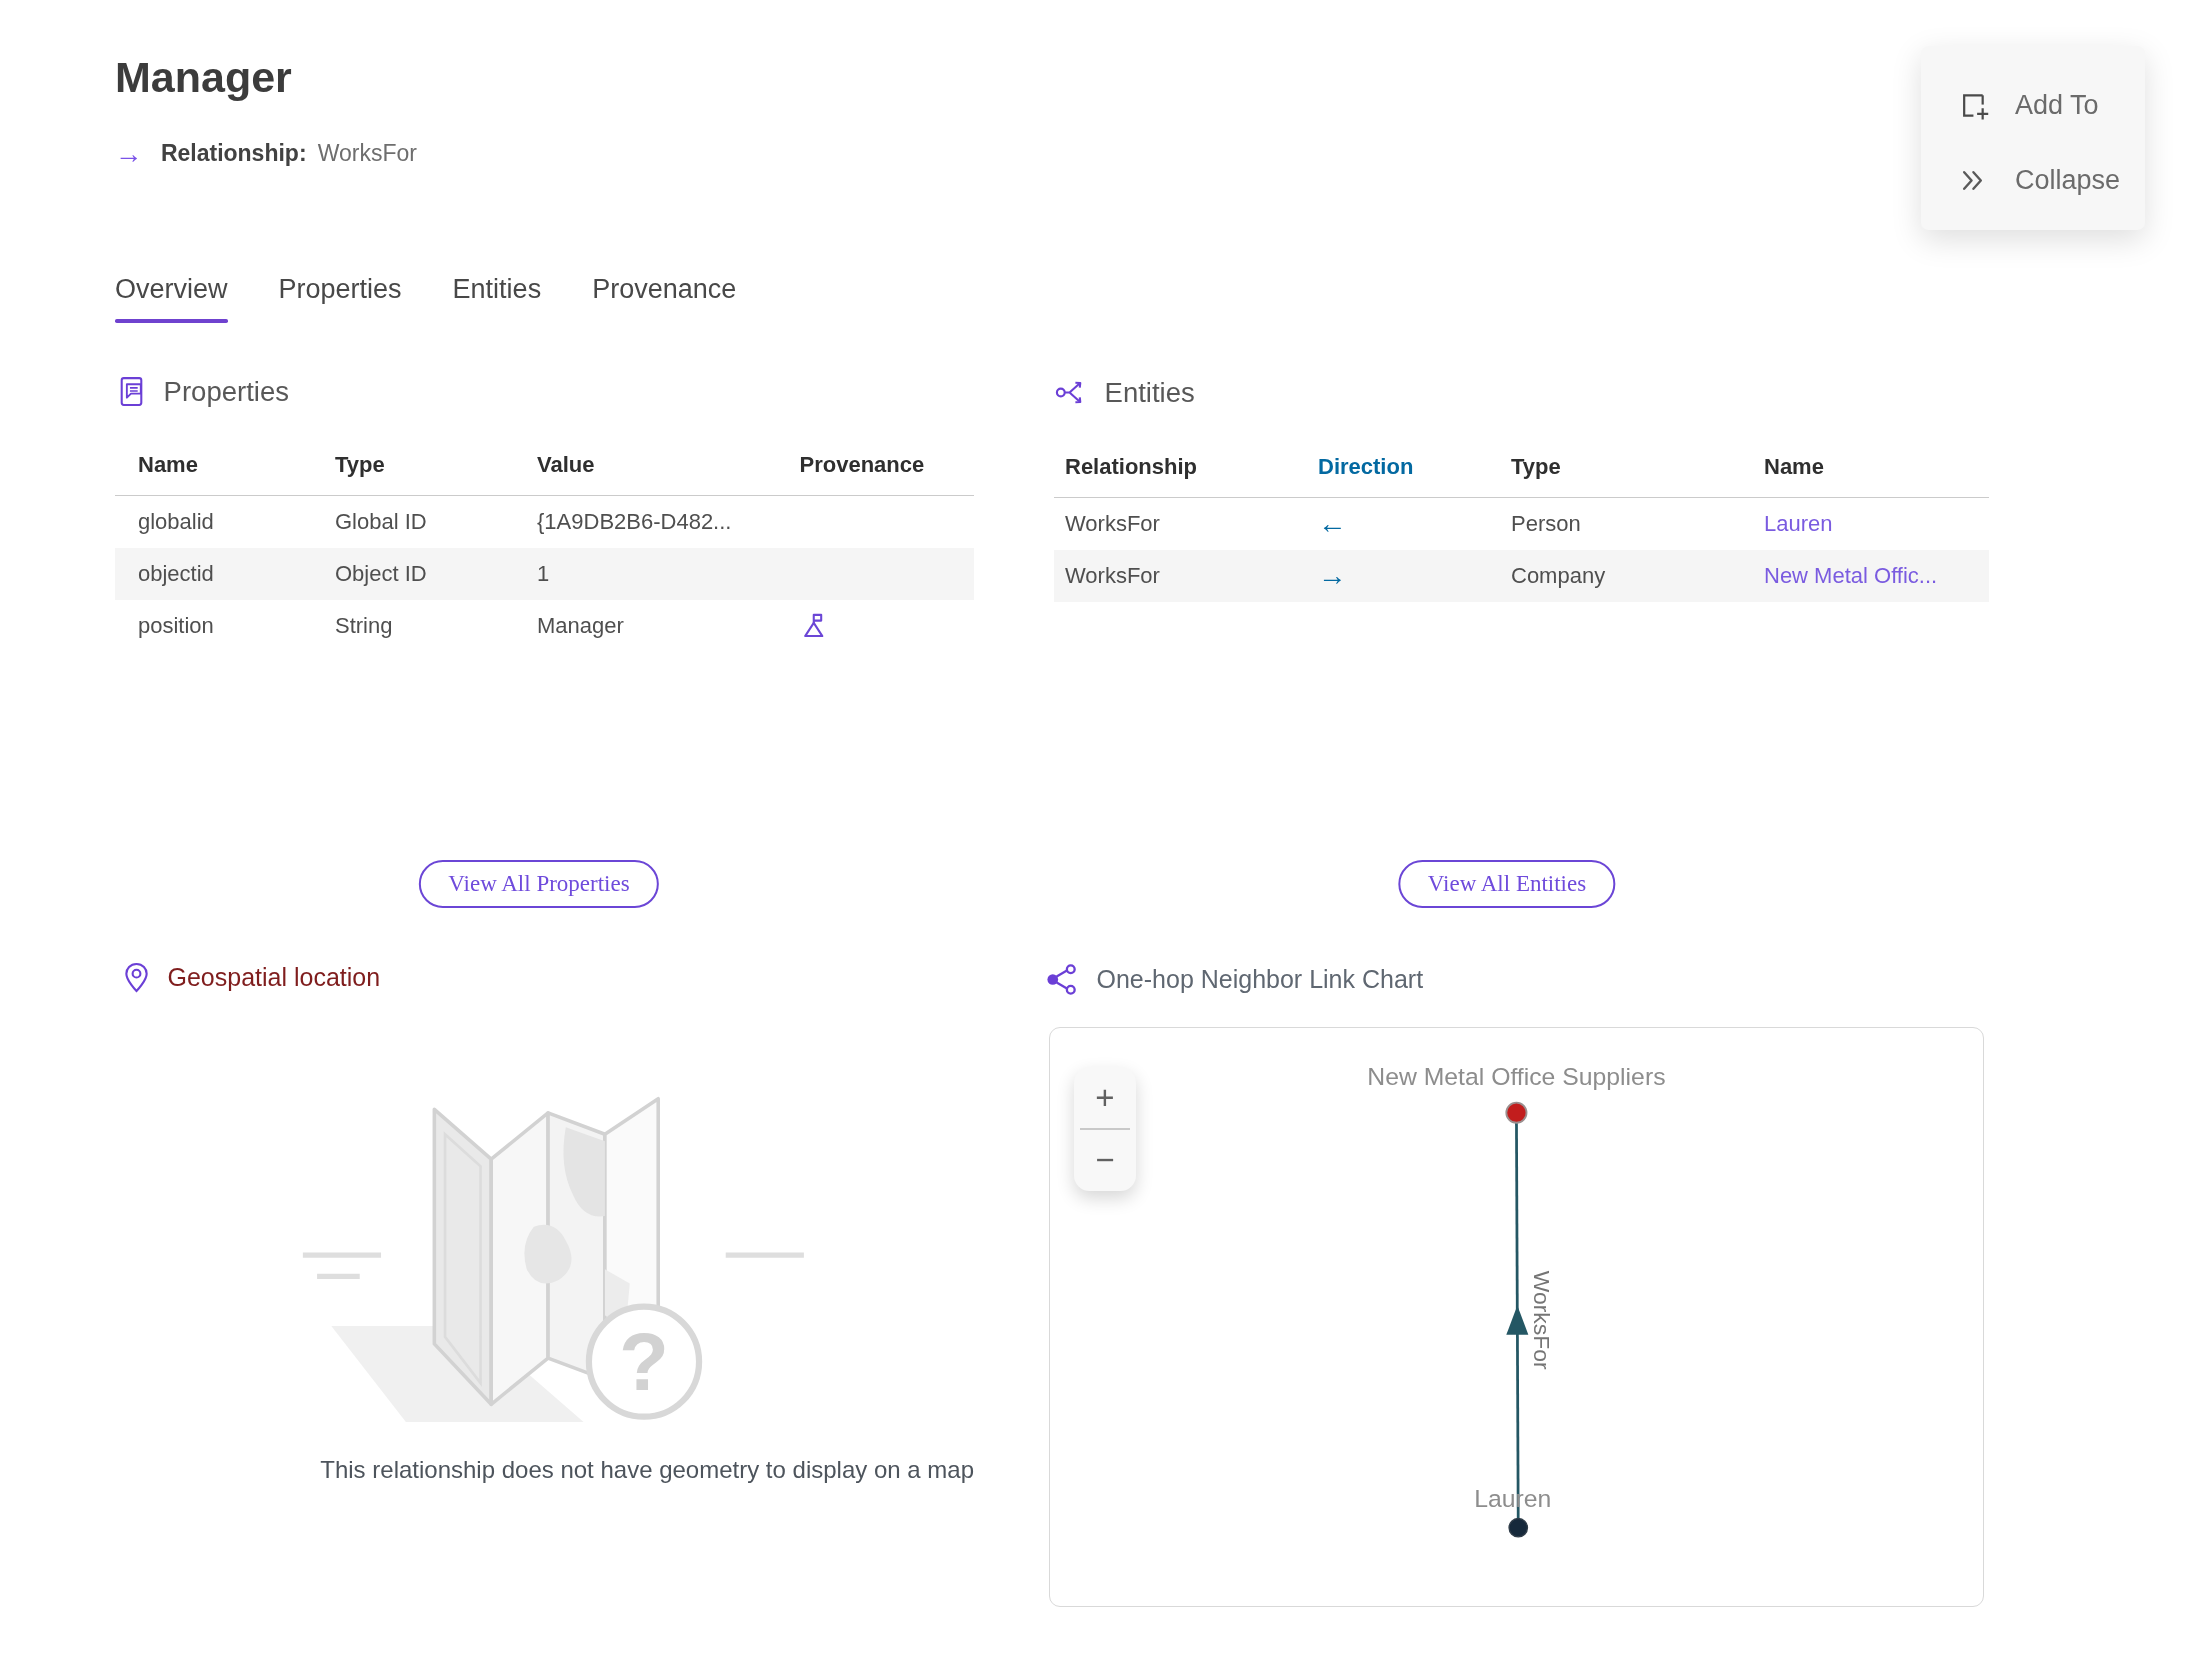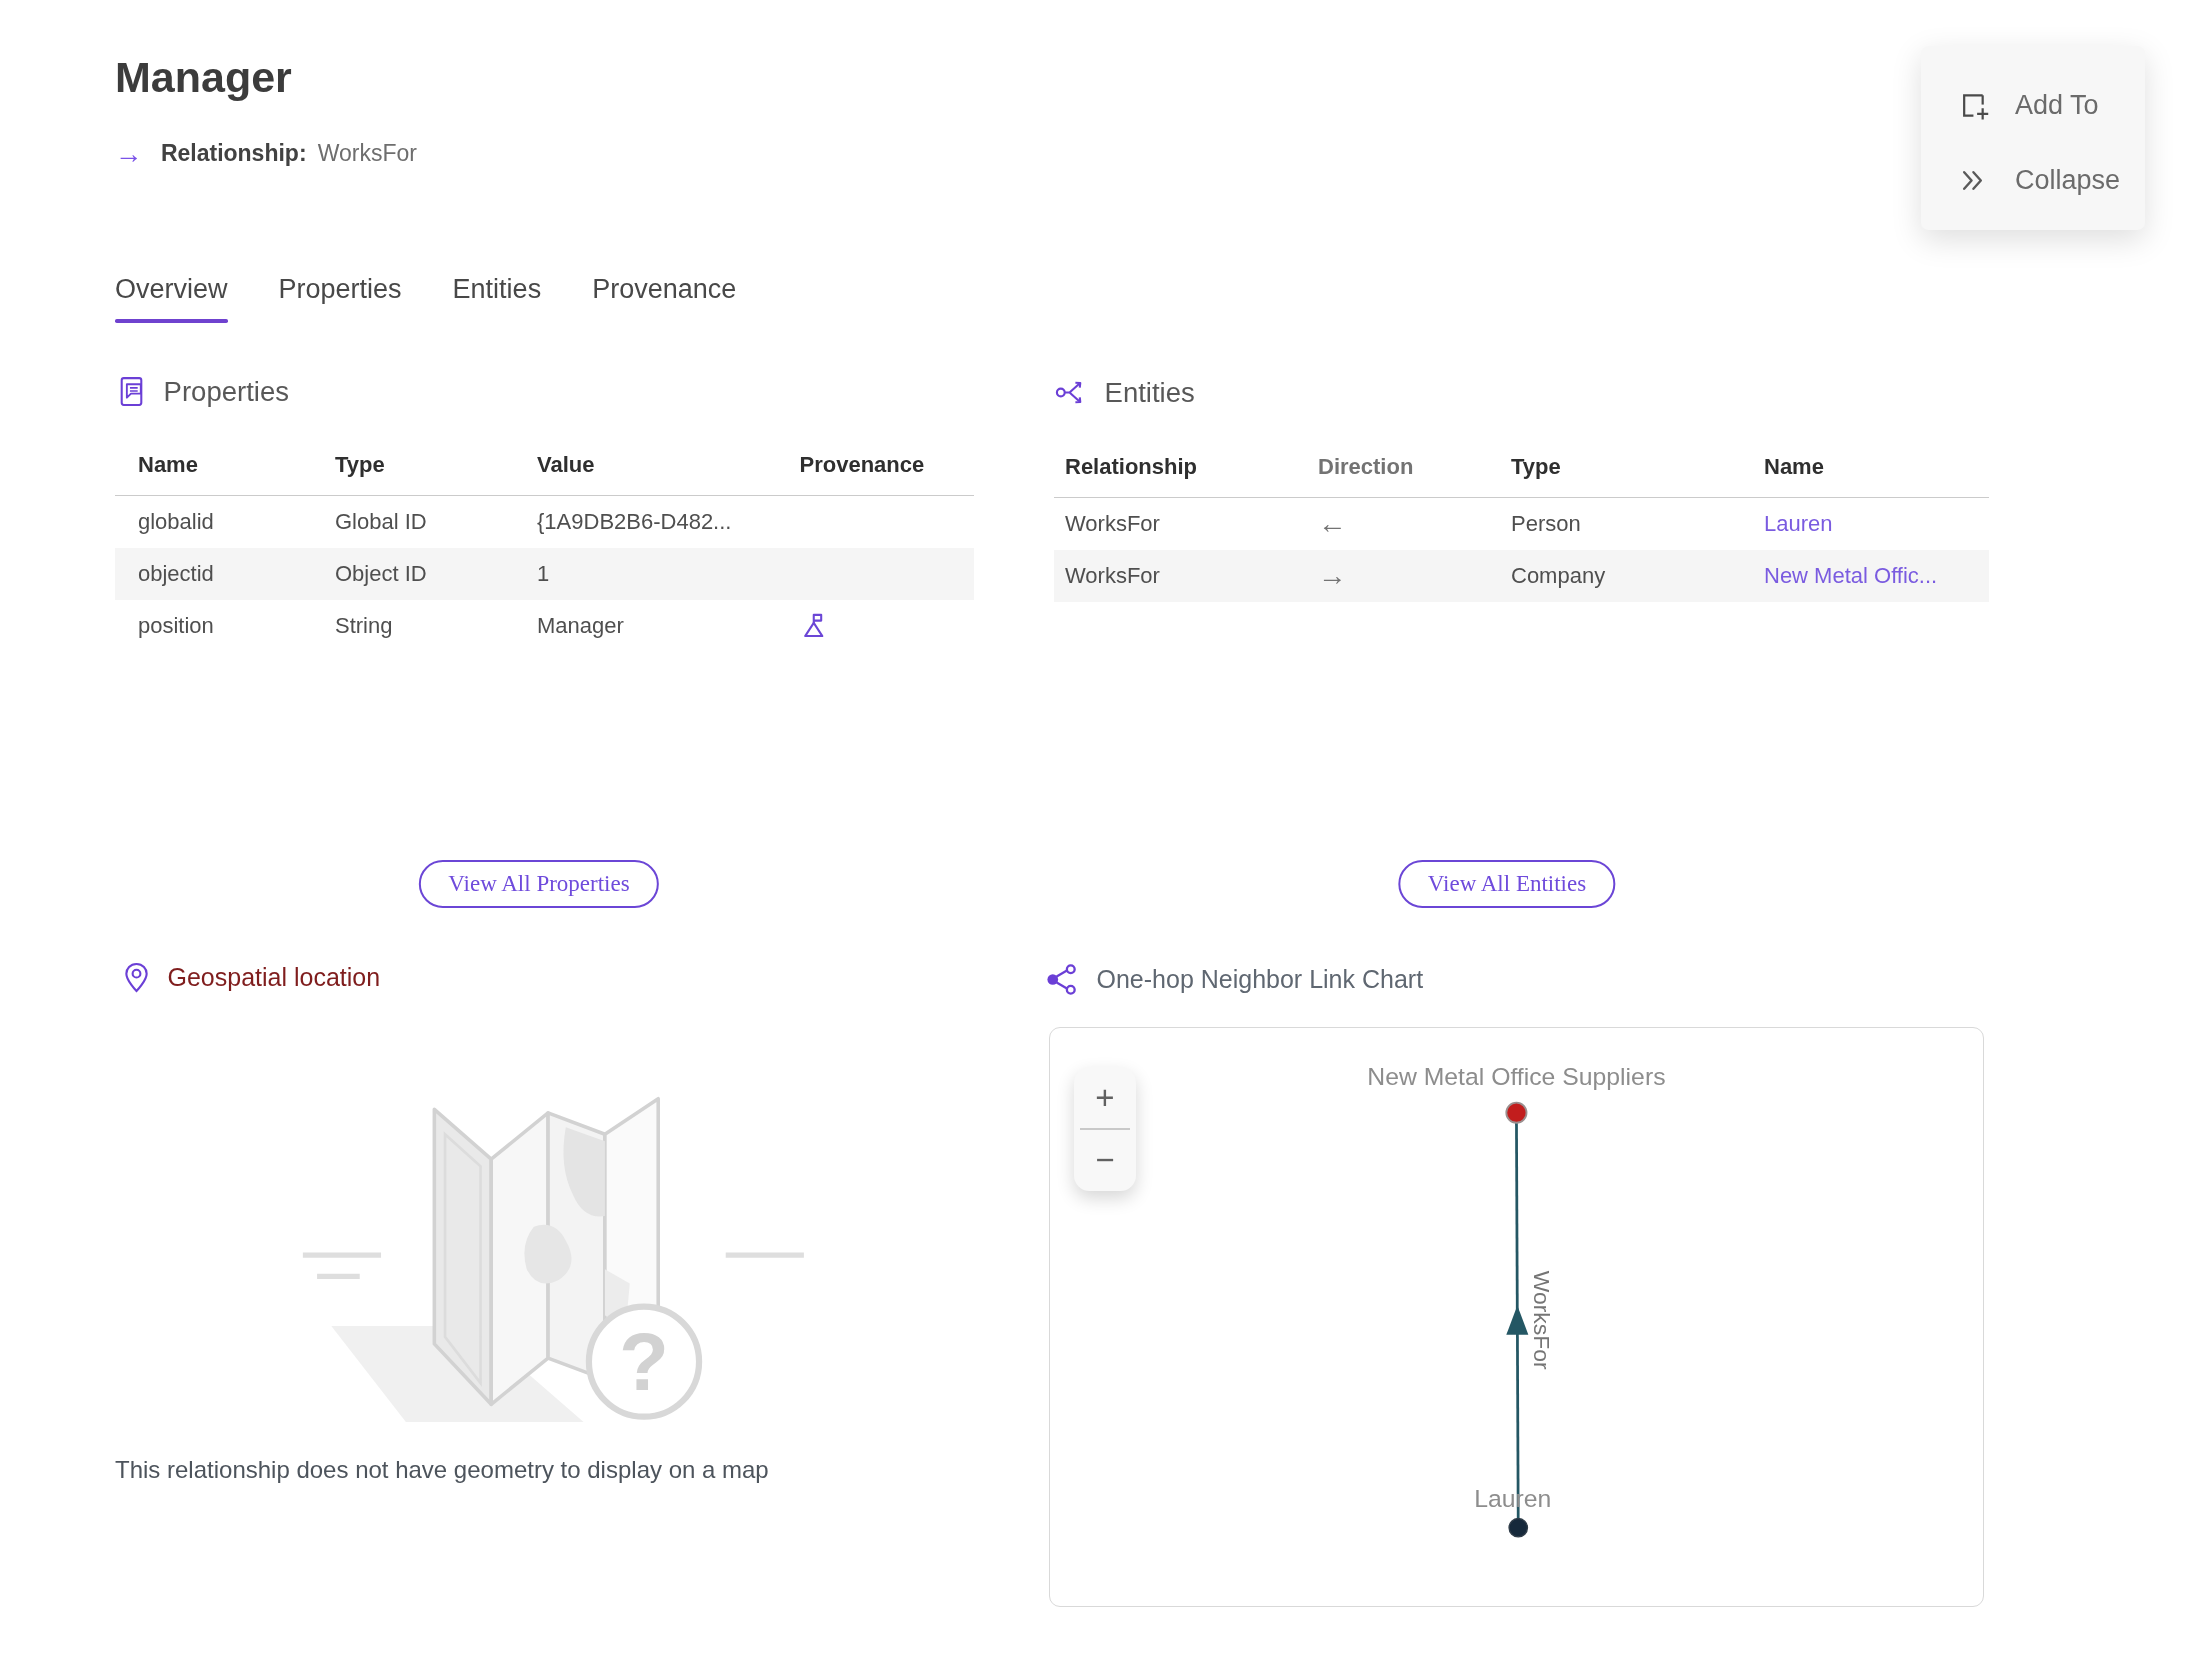--- a/index.html
+++ b/index.html
@@ -34,36 +34,36 @@
   .thead{display:flex;font-size:22px;font-weight:700;color:#2f2f2f;
          padding:13px 0 16.5px 0;border-bottom:1.8px solid #cbcbcb;}
   .trow{display:flex;align-items:center;height:52px;font-size:22px;color:#4f4f4f;}
   .trow:nth-child(even){background:#f5f5f5;}
   .cell{display:flex;align-items:center;overflow:hidden;white-space:nowrap;}
   .pc-name{width:197px;padding-left:23px;}
   .pc-type{width:202px;}
   .pc-value{width:257px;}
   .pc-prov{flex:1;padding-left:5.5px;}
   .ec-rel{width:253px;padding-left:11px;}
-  .ec-dir{width:193px;font-size:28.5px;color:#737373;}
+  .ec-dir{width:193px;font-size:28.5px;color:#0369a1;}
   .ec-type{width:253px;}
   .ec-name{flex:1;}
   .ent-link{color:#7a5be0;cursor:pointer;}
 
   
   .view-all{position:absolute;transform:translateX(-50%);height:48px;display:inline-flex;align-items:center;
       padding:0 27.5px;border:2.8px solid #6b46d6;border-radius:26px;background:#fff;color:#6f4bdc;
       font-size:23px;font-family:Liberation Serif, serif;cursor:pointer;white-space:nowrap;}
   #view-all-props{left:539px;top:860px;}
   #view-all-ents{left:1507px;top:860px;}
 
   
   .geo-head{position:absolute;left:122px;top:962px;display:flex;align-items:center;gap:16.5px;font-size:25px;color:#7f1d1d;justify-content:flex-end;}
   .map-wrap{position:absolute;left:115px;top:1056px;width:859px;text-align:center;}
-  .geo-msg{position:absolute;left:115px;top:1456px;width:859px;text-align:left;font-size:24px;color:#4d545c;}
+  .geo-msg{position:absolute;left:115px;top:1456px;width:859px;text-align:right;font-size:24px;color:#4d545c;}
 
   
   .chart-head{position:absolute;left:1045px;top:962px;display:flex;align-items:center;gap:16.5px;font-size:25px;color:#5f6771;}
   .chart-box{position:absolute;left:1049px;top:1027px;width:935px;height:580px;border:1.8px solid #d9d9d9;
       border-radius:11px;box-sizing:border-box;background:#fff;}
   .zoom-ctl{position:absolute;left:24px;top:39px;width:62px;background:#f8f8f8;border-radius:15.6px;
       box-shadow:0 7.3px 18.4px rgba(0,0,0,.16);overflow:hidden;}
   .zoom-btn{height:61px;display:flex;align-items:center;justify-content:center;font-size:33px;color:#616161;
       cursor:pointer;background:transparent;border:none;width:100%;font-family:inherit;}
   .zoom-divider{height:1.8px;background:#c9c9c9;margin:0 6.4px;}

